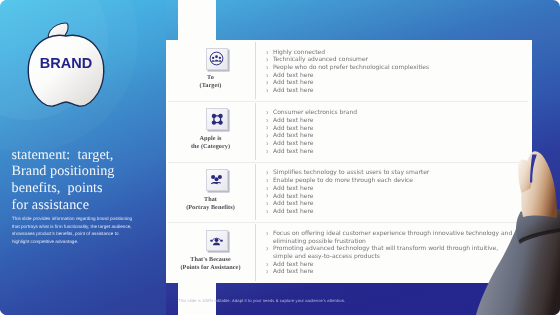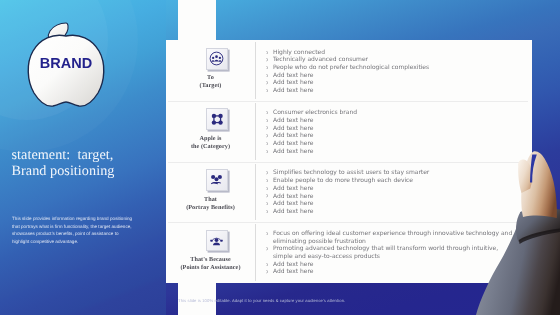--- a/index.html
+++ b/index.html
@@ -1,19 +1,19 @@
 <!DOCTYPE html>
 <html><head>
 <meta charset="utf-8">
 <style>
   html,body{margin:0;padding:0;}
   body{width:560px;height:315px;overflow:hidden;background:#fff;
        font-family:"Liberation Sans",sans-serif;
        -webkit-font-smoothing:antialiased;text-rendering:geometricPrecision;}
-  #slide{position:relative;width:560px;height:315px;overflow:hidden;}
+  #slide{position:relative;width:560px;height:315px;overflow:hidden;border-radius:7px;}
 
   
   .bg-right{position:absolute;left:0;top:0;width:560px;height:315px;
     background:linear-gradient(164deg,#4fc4ee 0%,#46a7db 14.4%,#3f8cca 25%,#3774bd 34.5%,#396cb8 39%,#3361b3 46.3%,#3157ae 52.1%,#2e4aa6 58.4%,#2c3c9c 65.2%,#2d3699 71.8%,#27288c 79.3%,#25268e 88.7%,#242690 100%);}
   .bg-left{position:absolute;left:0;top:0;width:166px;height:315px;
     background:linear-gradient(158deg,#4cc5ea 0%,#4bc2e8 1.8%,#46ade1 18.2%,#41a0d6 29%,#3d8ccb 39.8%,#3872be 58%,#3360b3 68%,#3152a8 78%,#3050a8 79%,#2f4aa3 84%,#2d479f 88.9%,#2e439d 90.6%,#2c3f99 100%);}
   .bg-left-deco{position:absolute;left:-54px;top:-42px;width:162px;height:162px;border-radius:50%;
     background:rgba(255,255,255,.042);}
   .bg-left-deco2{position:absolute;left:-86px;top:-72px;width:224px;height:224px;border-radius:50%;
     background:rgba(255,255,255,.026);}
@@ -89,21 +89,21 @@
         <stop offset="0" stop-color="#ffffff"></stop>
         <stop offset="1" stop-color="#e9e8e5"></stop>
       </linearGradient>
     </defs>
     <path d="M46 13 C40 13 33 16 30 21 C27 26 28 31 33 31 C39 31 45 27 47 22 C49 17 48 13 46 13 Z" fill="url(#gLeaf)" stroke="#1b2a4e" stroke-width="1.1"></path>
     <path d="M46 26 C33 23 20 29 13 41 C6 53 7 71 14 83 C19 91 26 97 33 96 C39 95 42 92 46 92
              C50 92 53 95 59 96 C66 97 73 91 78 83 C85 71 86 53 79 41 C72 29 59 23 46 26 Z" fill="url(#gApple)" stroke="#1b2a4e" stroke-width="1.4"></path>
     <text x="46" y="58" text-anchor="middle" font-family="Liberation Sans, sans-serif" font-size="14.5" font-weight="bold" fill="#23228c">BRAND</text>
   </svg>
 
-  <div class="title"><div>statement:  target,</div><div>Brand positioning</div></div>
+  <div class="title"><div>statement:  target,</div><div>Brand positioning</div><div>benefits,  points</div><div>for assistance</div></div>
   <div class="desc">
       <div>This slide provides information regarding brand positioning</div>
       <div>that portrays what is firm functionality, the target audience,</div>
       <div>showcases product's benefits, point of assistance to</div>
       <div>highlight competitive advantage.</div>
     </div>
 
   <div class="panel"></div>
   <div class="stripe-top"></div>
   <div class="stripe-bot"></div>

